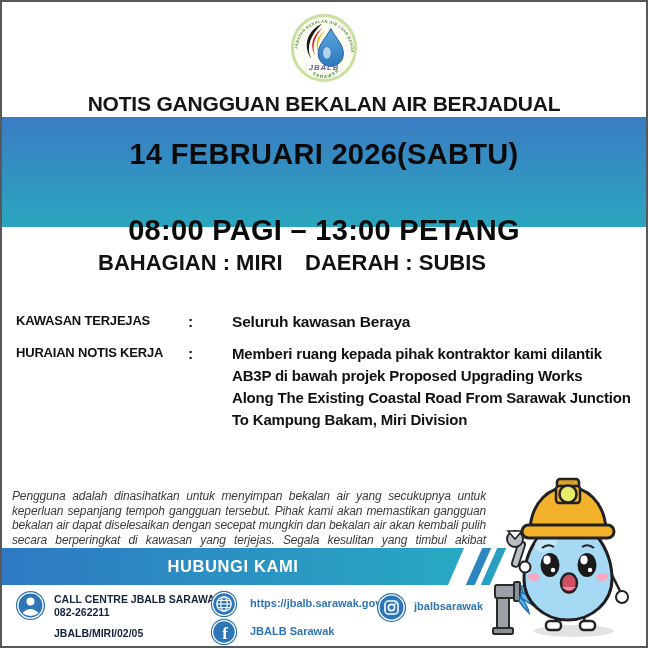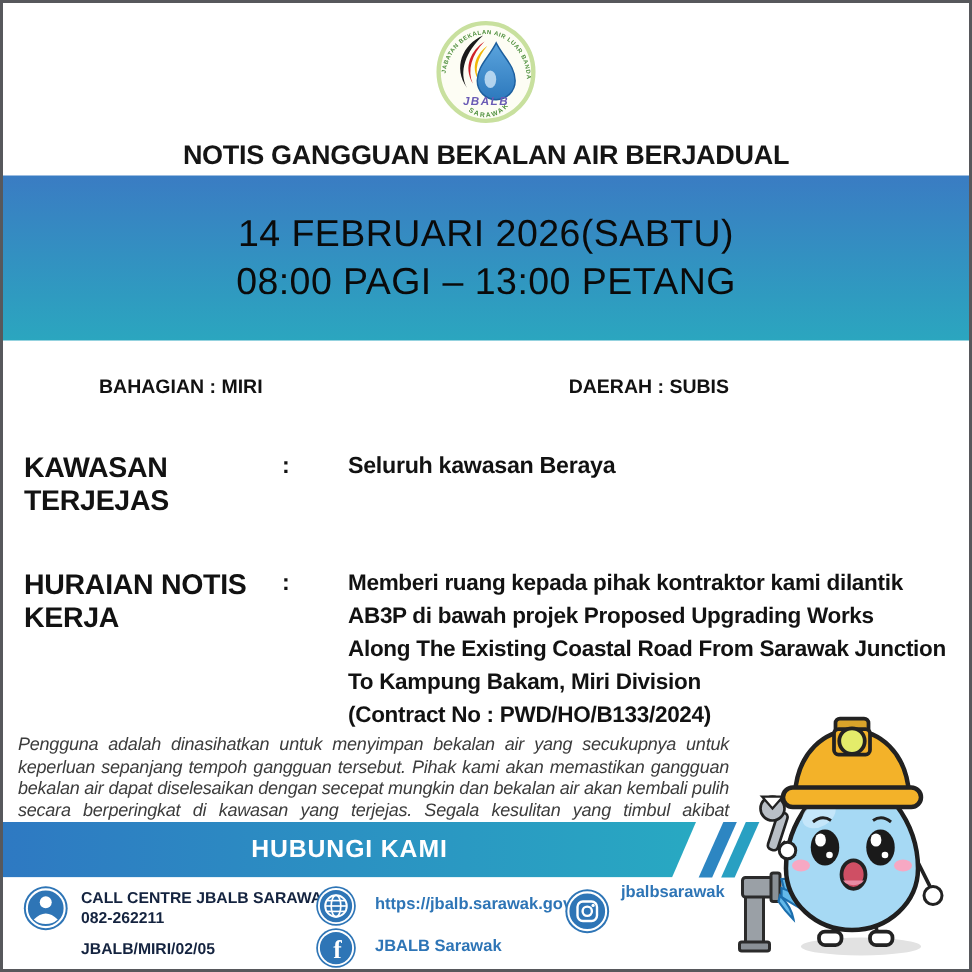--- a/index.html
+++ b/index.html
@@ -11,40 +11,40 @@
     background:#ffffff;
     font-family:"Liberation Sans", sans-serif;
     color:#121212;
     overflow:hidden;
   }
   
   .header{height:115px;text-align:center;padding-top:11px;}
   .logo{width:68px;height:70px;display:inline-block;}
   .page-title{
     margin-top:5px;
-    font-size:18px;font-weight:bold;color:#151515;letter-spacing:-0.2px;
+    font-size:21px;font-weight:bold;color:#151515;letter-spacing:-0.2px;
   }
   
   .date-banner{
     height:110px;
     background:linear-gradient(to bottom, var(--banner-top,#3a7cc3), var(--banner-bottom,#2ba6bf));
     display:flex;flex-direction:column;align-items:center;justify-content:center;gap:3px;
   }
-  .date-line{font-size:25px;font-weight:normal;color:#0a0a0a;letter-spacing:0.3px;}
+  .date-line{font-size:29px;font-weight:bold;color:#0a0a0a;letter-spacing:0.3px;margin-top:40px;}
   
   .loc-row{
     margin-top:23px;
     display:flex;justify-content:space-between;
-    padding-left:64px;padding-right:160px;
-    font-size:13px;font-weight:bold;align-items:center;
+    padding-left:96px;padding-right:160px;
+    font-size:22px;font-weight:bold;align-items:center;
   }
   .section{display:flex;padding-left:14px;margin-top:0;}
   .sec-kawasan{margin-top:37px;}
-  .sec-huraian{margin-top:34px;}
-  .sec-label{width:172px;font-size:19px;font-weight:bold;letter-spacing:-0.2px;flex:0 0 auto;}
+  .sec-huraian{margin-top:14px;}
+  .sec-label{width:172px;font-size:13px;font-weight:bold;letter-spacing:-0.2px;flex:0 0 auto;}
   .sec-colon{width:44px;font-size:15.5px;font-weight:bold;flex:0 0 auto;}
   .sec-value{font-size:15px;font-weight:bold;letter-spacing:-0.2px;}
   .sec-value .vline{white-space:nowrap;line-height:27px;margin-top:-5px;}
   .sec-value.single{font-size:15.5px;}
   
   .disclaimer{
     position:absolute;left:10px;top:487px;width:474px;
     font-style:italic;font-size:12px;line-height:14.6px;
     color:#3c3c3c;letter-spacing:-0.15px;text-align:justify;
   }
@@ -62,21 +62,21 @@
   .stripe2{left:487px;background:#29a0c2;}
   
   .footer{position:absolute;left:0;top:585px;width:100%;height:59px;}
   .circle-icon{position:absolute;}
   .contact-text{position:absolute;font-weight:bold;color:#14233f;font-size:10.5px;line-height:13px;}
   .contact-blue{position:absolute;font-weight:bold;color:#2e75b6;font-size:11px;}
   .ct-call{left:52px;top:6px;}
   .ct-ref{left:52px;top:40px;}
   .ct-web{left:248px;top:10px;}
   .ct-fb{left:248px;top:38px;}
-  .ct-ig{left:412px;top:2px;}
+  .ct-ig{left:412px;top:13px;}
   .ic-person{left:13px;top:3px;}
   .ic-globe{left:208px;top:3px;}
   .ic-fb{left:208px;top:31px;}
   .ic-ig{left:374px;top:5px;}
   
   .mascot{position:absolute;right:2px;bottom:3px;width:160px;height:170px;}
 </style>
 </head>
 <body>
 
@@ -126,21 +126,20 @@
   </div>
 
   <div class="section sec-huraian">
     <div class="sec-label">HURAIAN NOTIS KERJA</div>
     <div class="sec-colon">:</div>
     <div class="sec-value">
       <div class="vline">Memberi ruang kepada pihak kontraktor kami dilantik</div>
       <div class="vline">AB3P di bawah projek Proposed Upgrading Works</div>
       <div class="vline">Along The Existing Coastal Road From Sarawak Junction</div>
       <div class="vline">To Kampung Bakam, Miri Division</div>
-      <div class="vline">(Contract No : PWD/HO/B133/2024)</div>
     </div>
   </div>
 
   <div class="disclaimer">Pengguna adalah dinasihatkan untuk menyimpan bekalan air yang secukupnya untuk keperluan sepanjang tempoh gangguan tersebut. Pihak kami akan memastikan gangguan bekalan air dapat diselesaikan dengan secepat mungkin dan bekalan air akan kembali pulih secara berperingkat di kawasan yang terjejas. Segala kesulitan yang timbul akibat gangguan ini adalah sangat dikesali.</div>
 
   <div class="bar-wrap">
     <div class="bar">
       <span class="bar-title">HUBUNGI KAMI</span>
     </div>
     <div class="stripe stripe1"></div>

